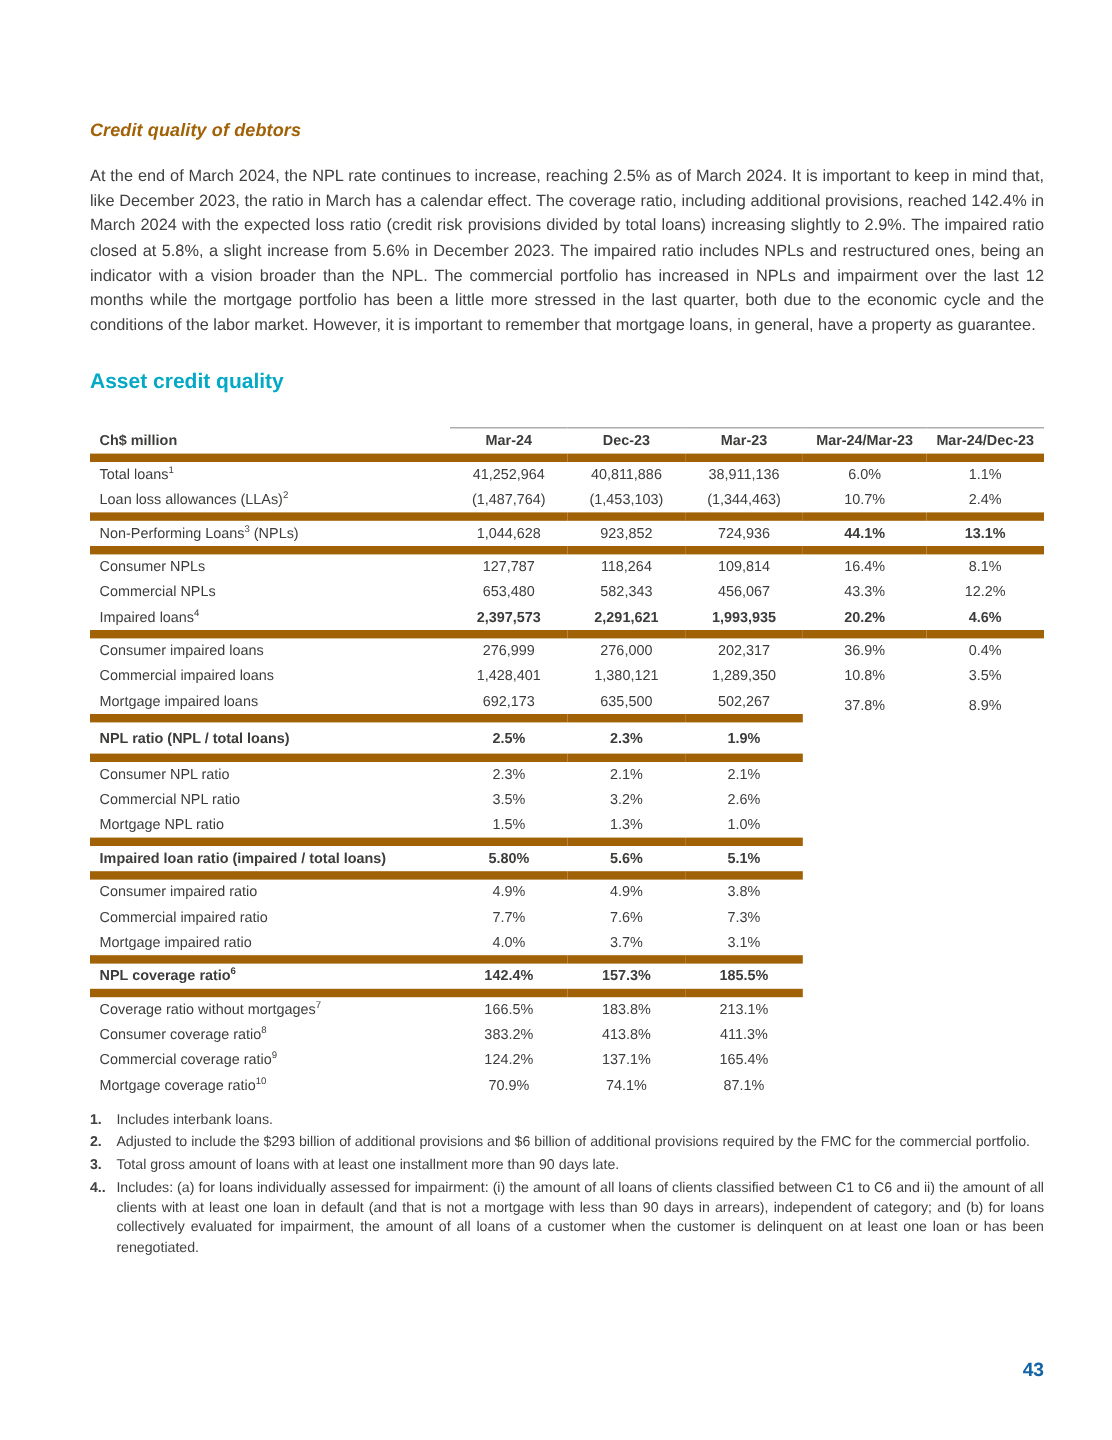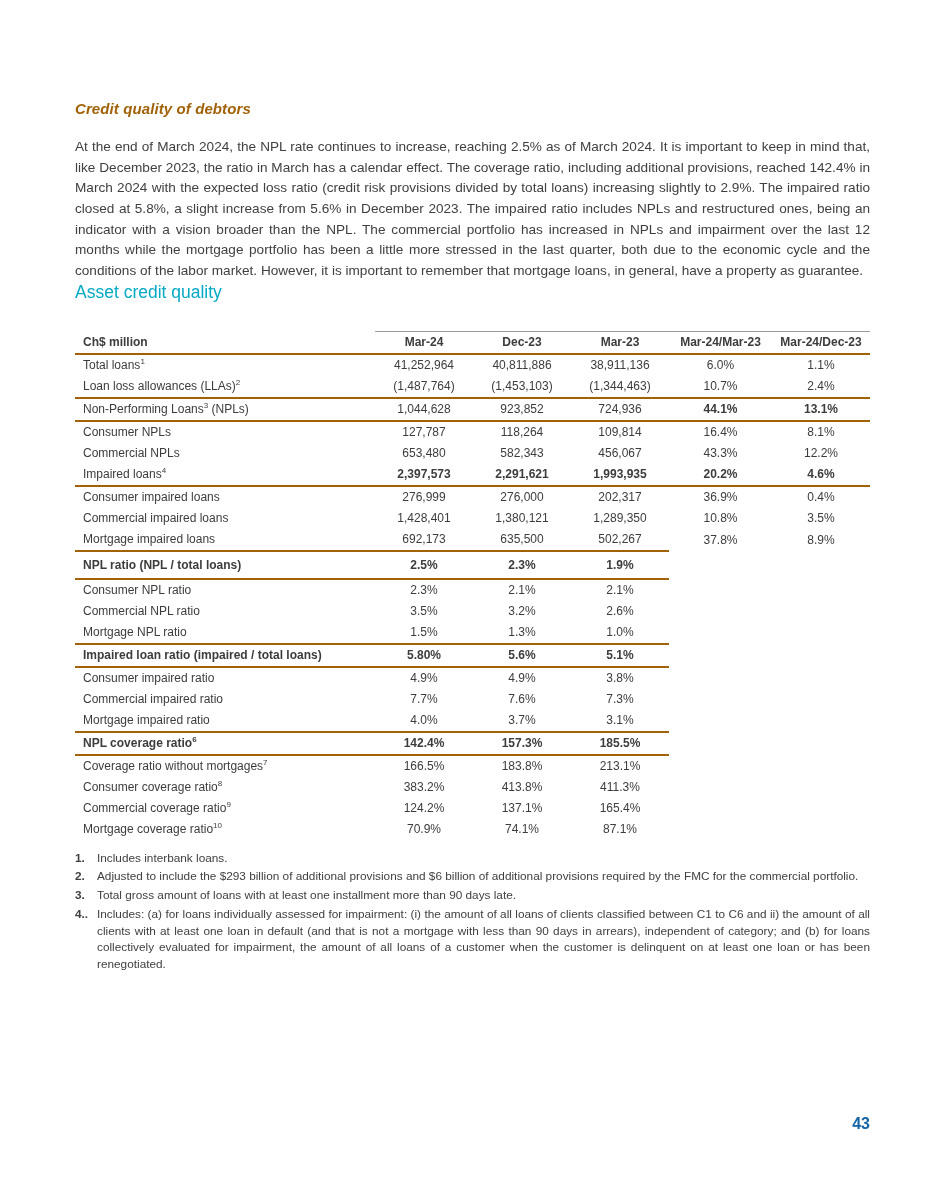--- a/index.html
+++ b/index.html
@@ -22,56 +22,57 @@
     letter-spacing: 0.1px;
   }
   .intro {
     font-size: 13.6px;
     line-height: 1.52;
     text-align: justify;
     color: #404040;
   }
   .section-heading {
     font-size: 17.5px;
-    font-weight: normal;
+    font-weight: bold;
+    margin-top: 25px;
     margin-bottom: 28px;
   }
 
   table.credit {
     width: 100%;
     border-collapse: collapse;
     table-layout: fixed;
     font-size: 12px;
     color: #3c3c3b;
   }
   table.credit td {
     padding: 3.5px 2px;
     text-align: center;
     vertical-align: bottom;
     white-space: nowrap;
     overflow: hidden;
   }
   table.credit td.lbl { text-align: left; padding-left: 8px; }
   table.credit td.hdr { font-weight: bold; }
   table.credit td.var-h { font-weight: bold; padding-bottom: 5px; }
-  table.credit td.bb { border-bottom: 2px solid #a16207; }
+  table.credit td.bb { border-bottom: 7px solid #a16207; }
   table.credit td.bt { border-top: 1px solid #9a9a9a; }
   table.credit td.b { font-weight: bold; }
   table.credit tr.pad td { padding-top: 6px; padding-bottom: 6px; }
   table.credit sup { font-size: 8px; line-height: 0; vertical-align: super; }
 
   .footnotes { margin-top: 10px; font-size: 11.8px; line-height: 1.42; color: #404040; }
   .fn { display: flex; margin-bottom: 2px; }
   .fn-marker { flex: 0 0 22px; font-weight: bold; }
   .fn-text { flex: 1 1 auto; text-align: justify; }
 
   .page-number {
     position: absolute;
     right: 57px;
-    bottom: 67px;
+    bottom: 48px;
     font-size: 16px;
     font-weight: bold;
     margin-left: 15px;
   }
 </style>
 </head>
 <body>
 
 <div class="page">
 

